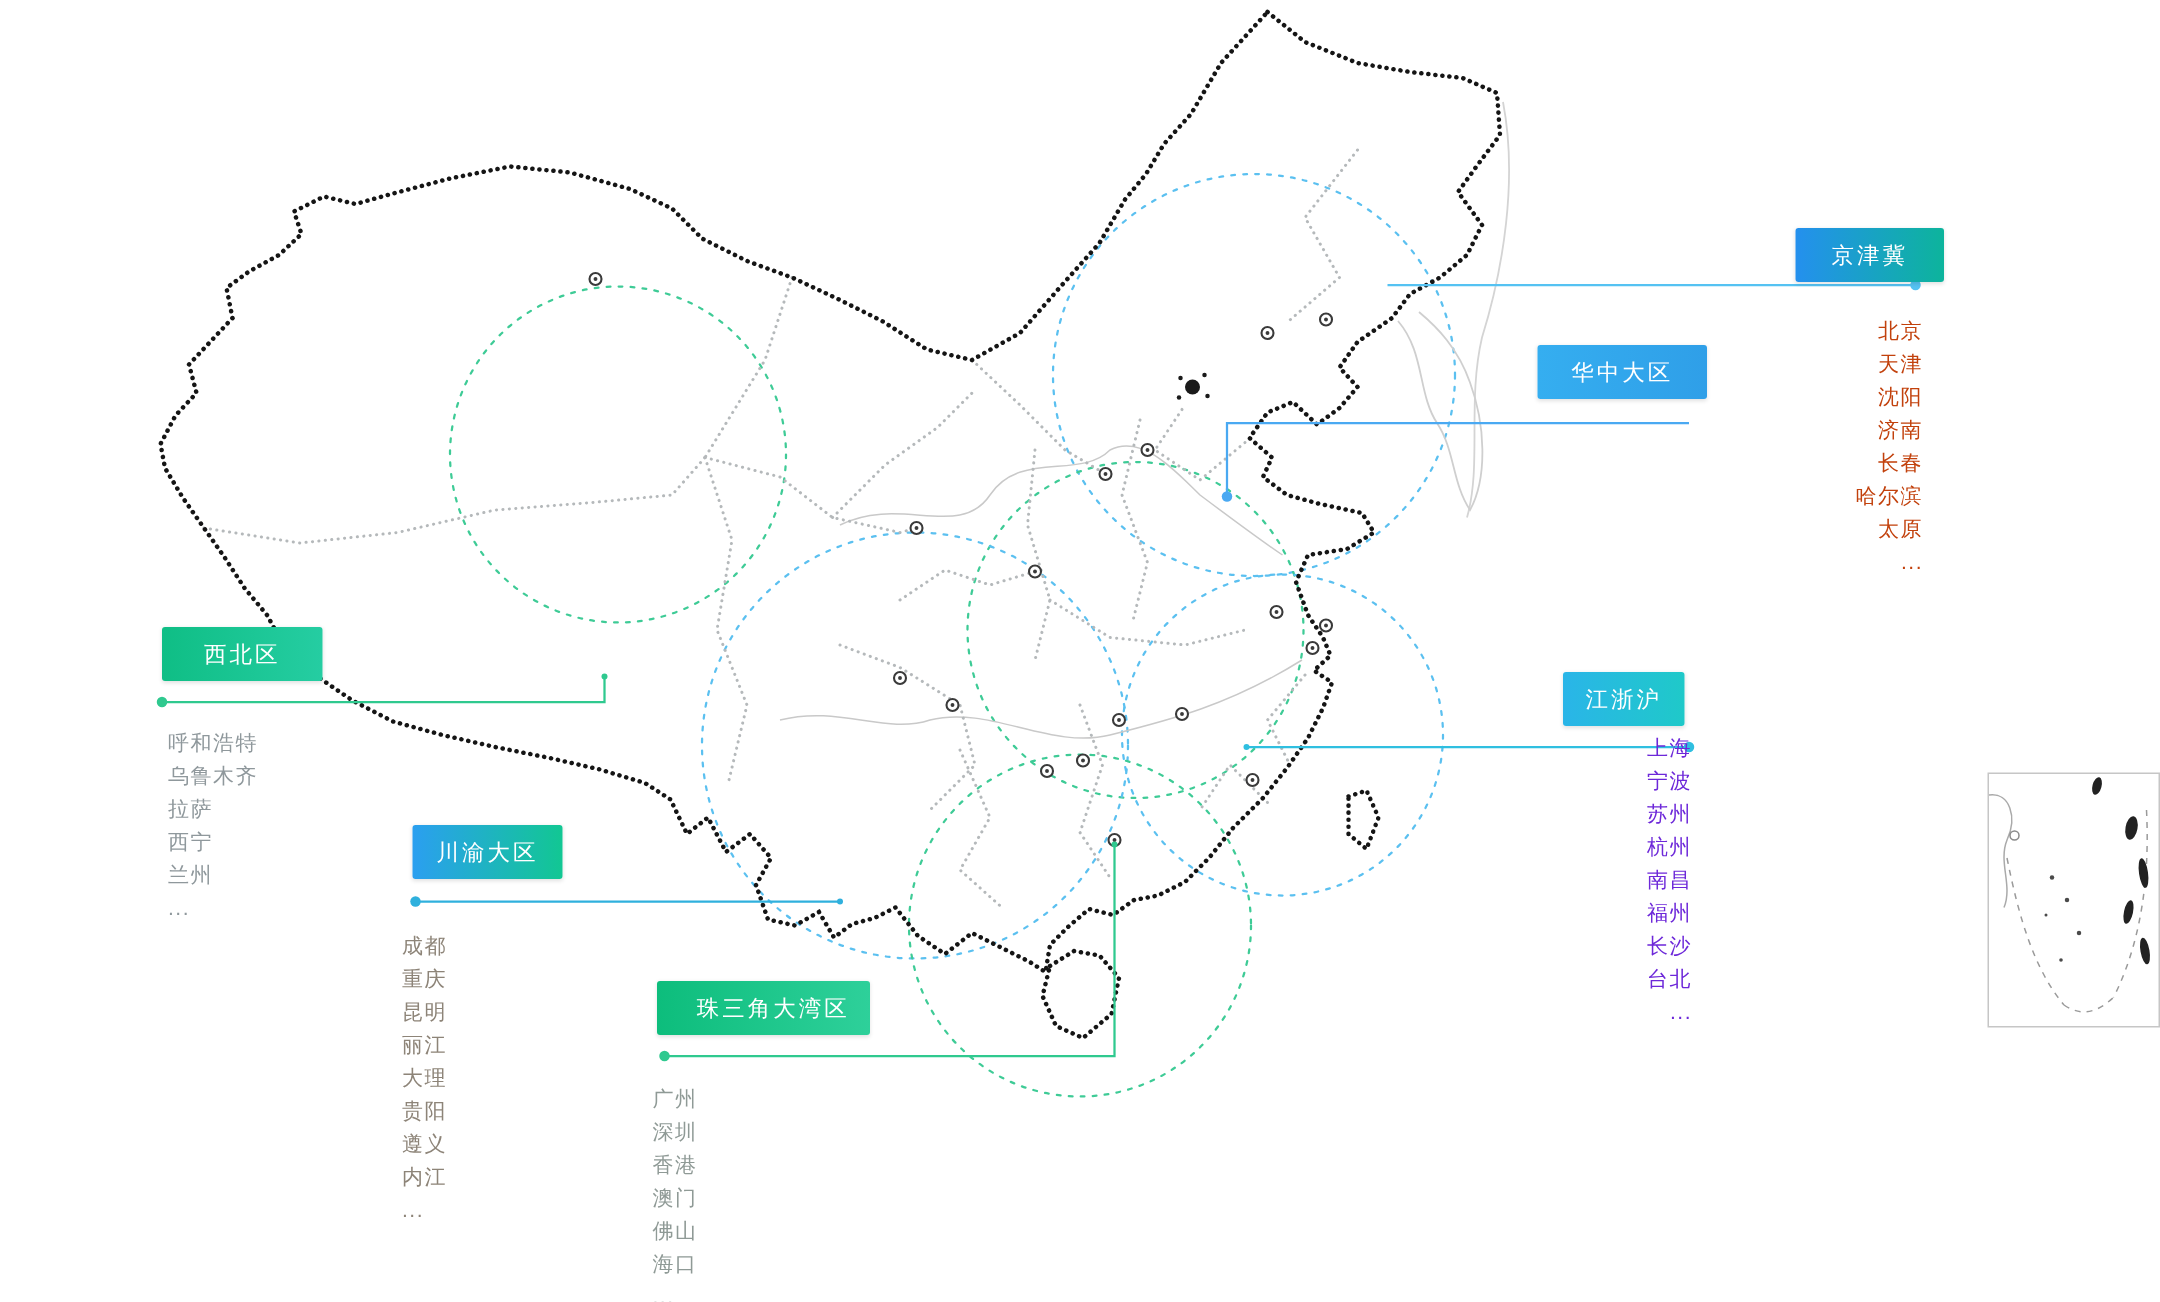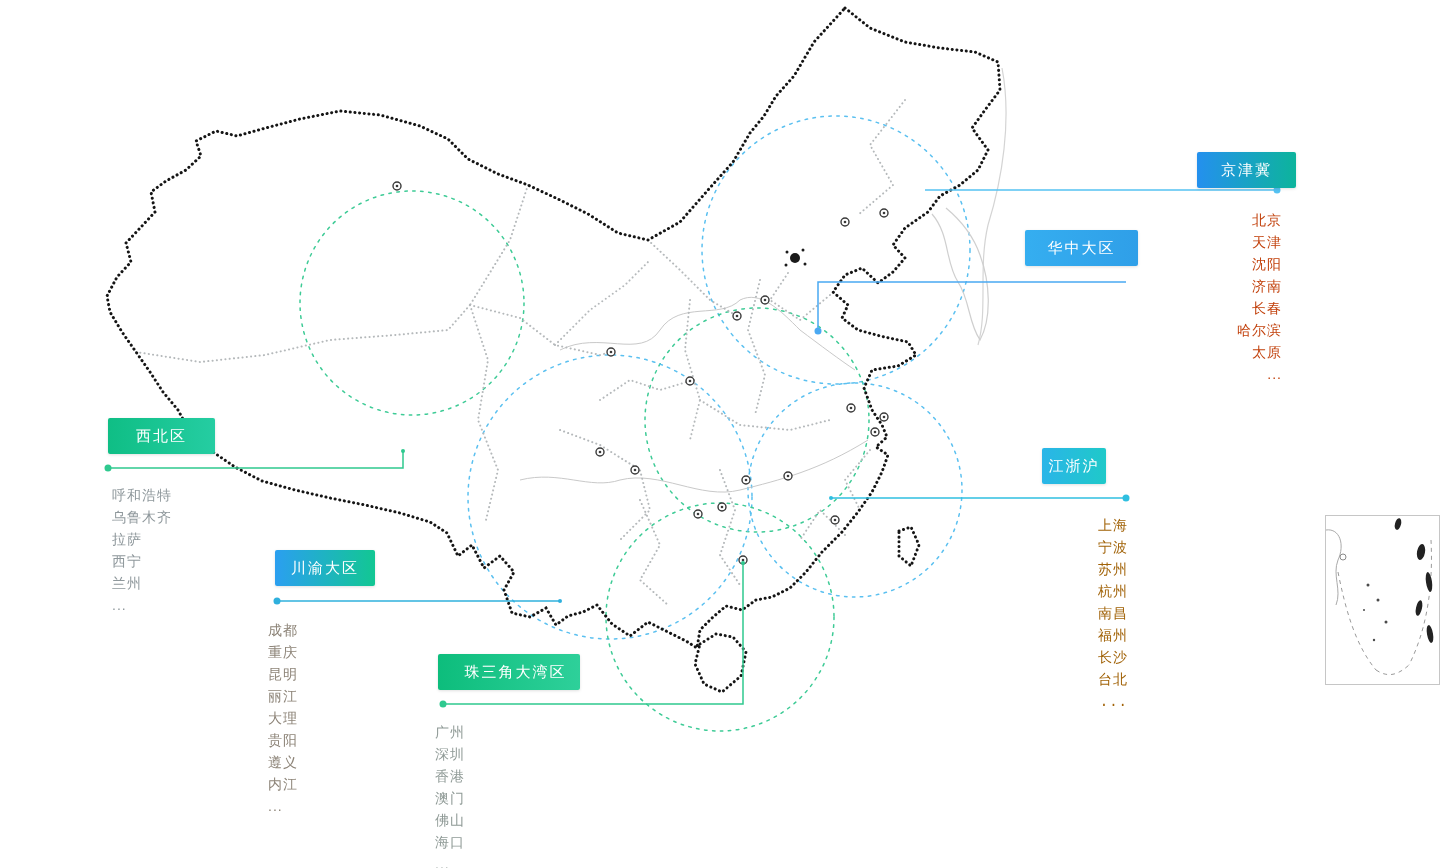--- a/index.html
+++ b/index.html
@@ -157,21 +157,21 @@
       </g>
     </g>
   </svg>
 
   <div class="badge" style="left: 108px; top: 418px; width: 107px; background: linear-gradient(90deg, rgb(15, 190, 133), rgb(37, 205, 162));">西北区</div>
 
   <div class="badge" style="left: 1197px; top: 152px; width: 99px; background: linear-gradient(90deg, rgb(36, 144, 238), rgb(13, 180, 156));">京津冀</div>
 
   <div class="badge" style="left: 1025px; top: 230px; width: 113px; background: linear-gradient(90deg, rgb(53, 174, 240), rgb(47, 159, 232));">华中大区</div>
 
-  <div class="badge" style="left: 1042px; top: 448px; width: 64px; background: linear-gradient(90deg, rgb(42, 181, 232), rgb(31, 201, 201));">江浙沪</div>
+  <div class="badge" style="left: 1042px; top: 448px; width: 81px; background: linear-gradient(90deg, rgb(42, 181, 232), rgb(31, 201, 201));">江浙沪</div>
 
   <div class="badge" style="left: 275px; top: 550px; width: 100px; background: linear-gradient(90deg, rgb(43, 159, 240), rgb(18, 199, 147));">川渝大区</div>
 
   <div class="badge" style="left: 438px; top: 654px; width: 142px; background: linear-gradient(90deg, rgb(13, 189, 124), rgb(46, 208, 154)); padding-left: 13px;">珠三角大湾区</div>
 
   <div class="citylist" style="left: 112px; top: 484px; color: rgb(143, 152, 156);">
     <div>呼和浩特</div>
     <div>乌鲁木齐</div>
     <div>拉萨</div>
     <div>西宁</div>
@@ -184,21 +184,21 @@
     <div>天津</div>
     <div>沈阳</div>
     <div>济南</div>
     <div>长春</div>
     <div>哈尔滨</div>
     <div>太原</div>
     <div>...</div>
   </div>
 
 
-  <div class="citylist right" style="right: 312px; top: 515px; color: #a16207; font-family: Liberation Mono, monospace;">
+  <div class="citylist right" style="right: 312px; top: 487px; color: #6d28d9;">
     <div>上海</div>
     <div>宁波</div>
     <div>苏州</div>
     <div>杭州</div>
     <div>南昌</div>
     <div>福州</div>
     <div>长沙</div>
     <div>台北</div>
     <div>...</div>
   </div>

